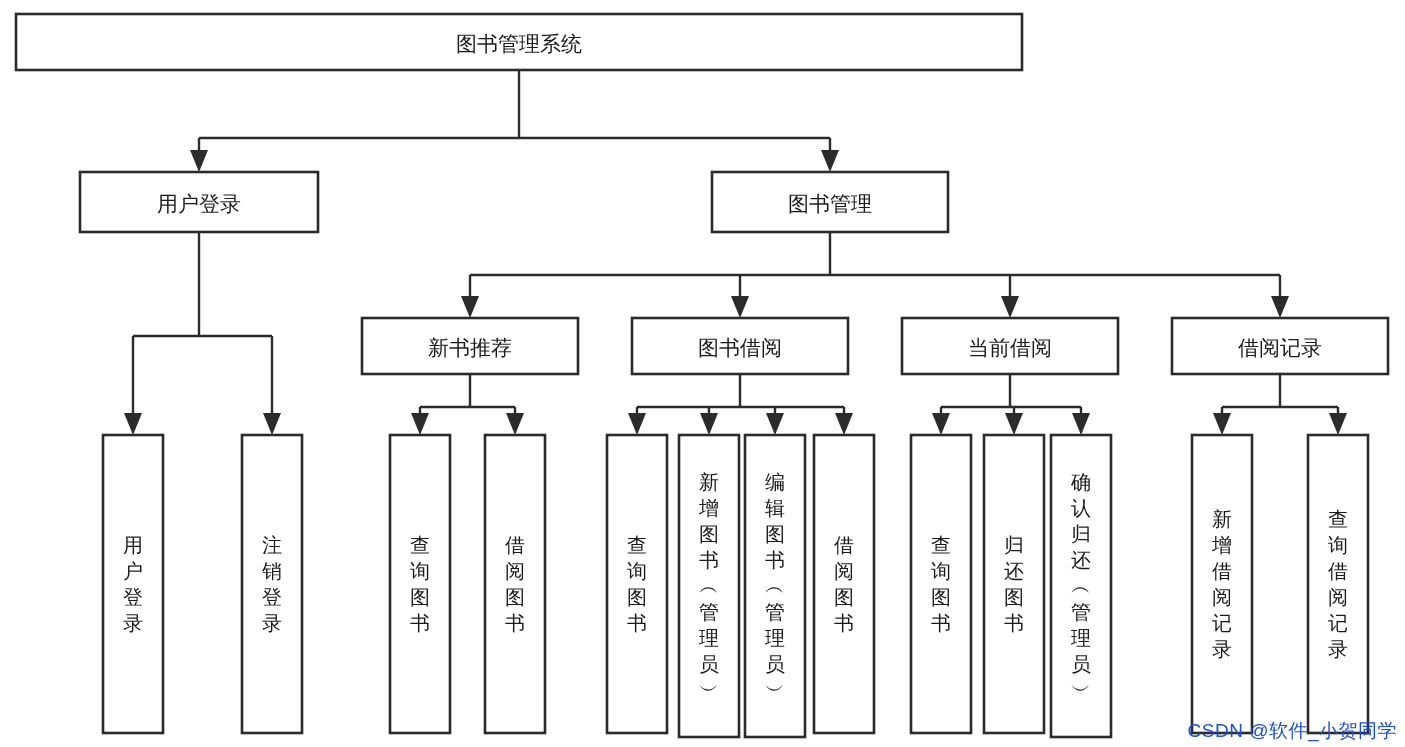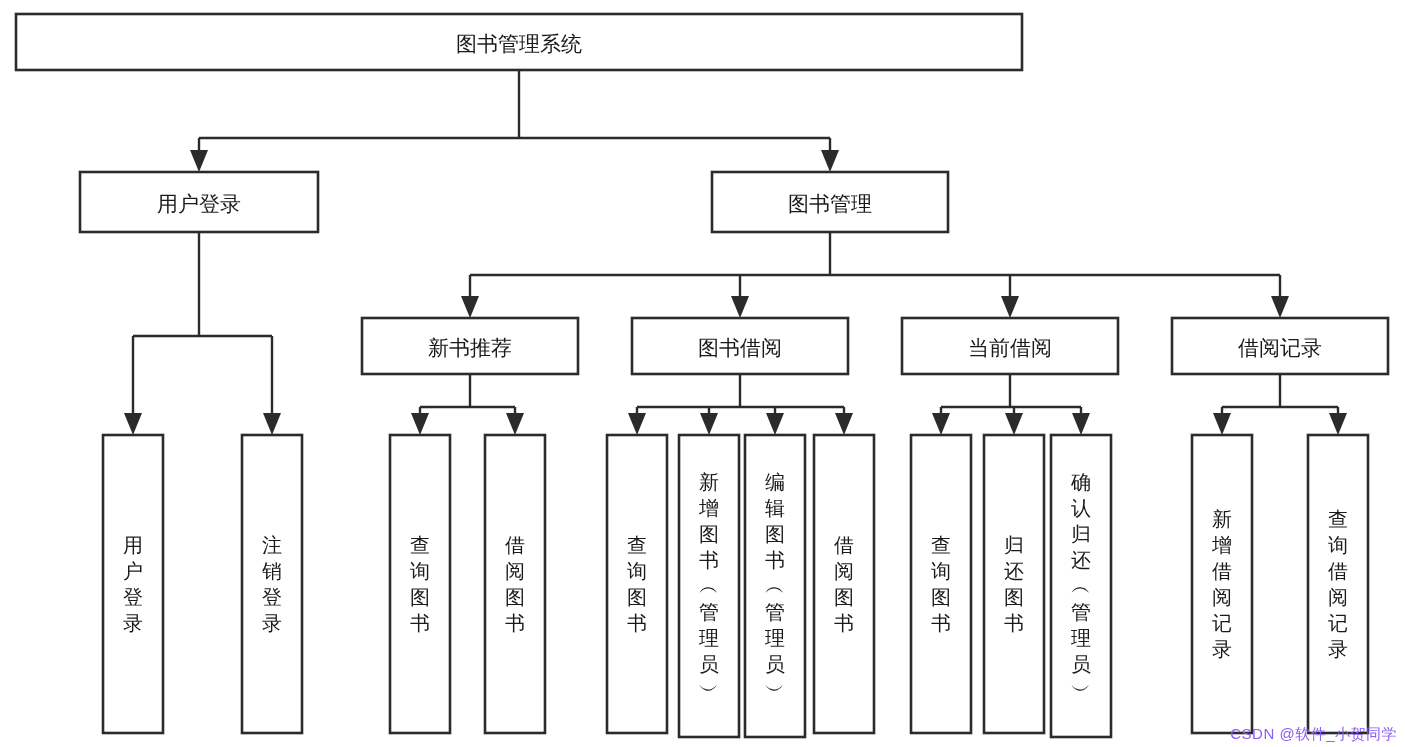--- a/index.html
+++ b/index.html
@@ -52,22 +52,22 @@
   }
   .arrow-head {
     fill: #2b2b2b;
     stroke: none;
   }
   .watermark {
     position: absolute;
     right: 8px;
     bottom: 3px;
     font-family: "Liberation Sans", "DejaVu Sans", sans-serif;
-    font-size: 15px;
-    color: #8b5cf6;
+    font-size: 19px;
+    color: #1d4ed8;
     letter-spacing: 0.5px;
     white-space: nowrap;
     user-select: none;
   }
 </style>
 </head>
 <body>
 
 <div id="diagram-root">
   <svg class="diagram" viewBox="0 0 1405 747">

